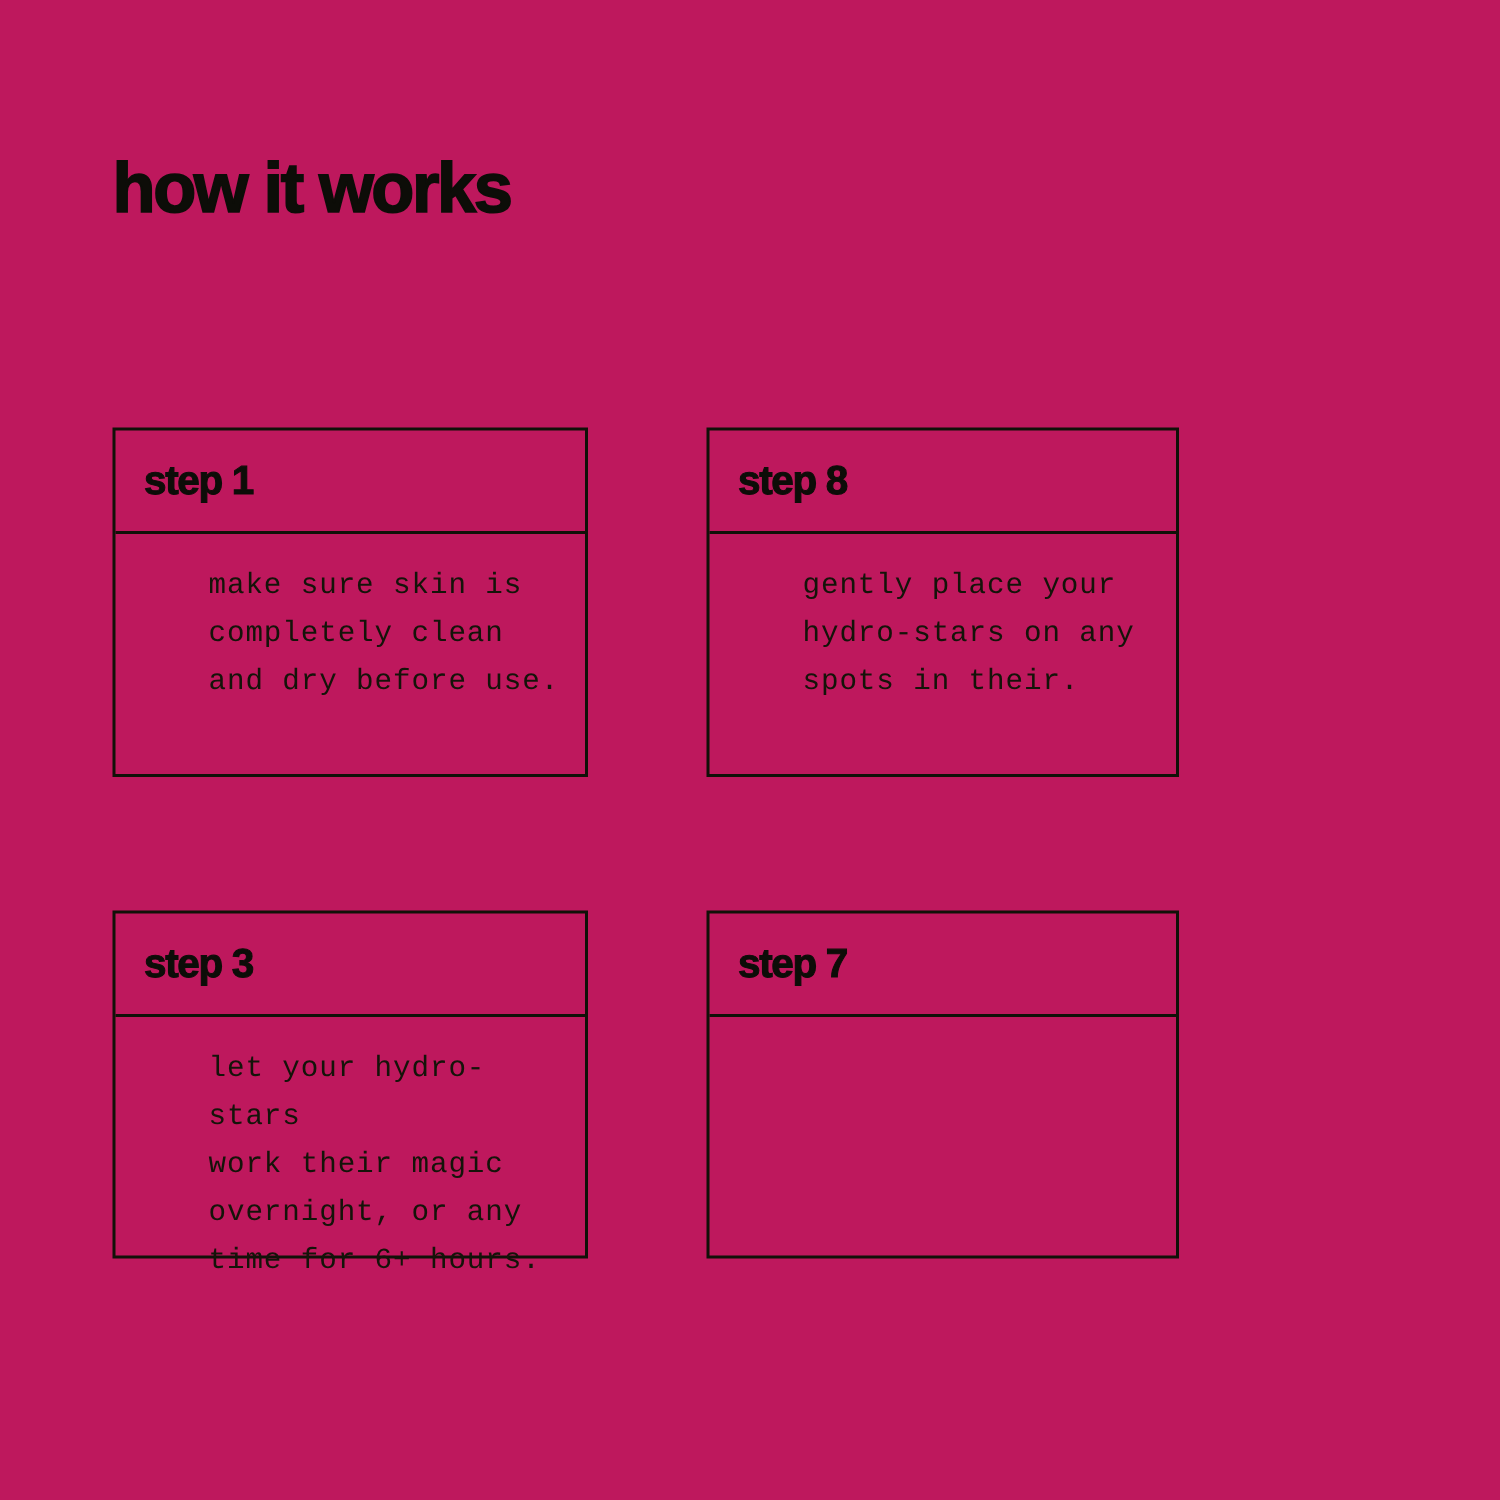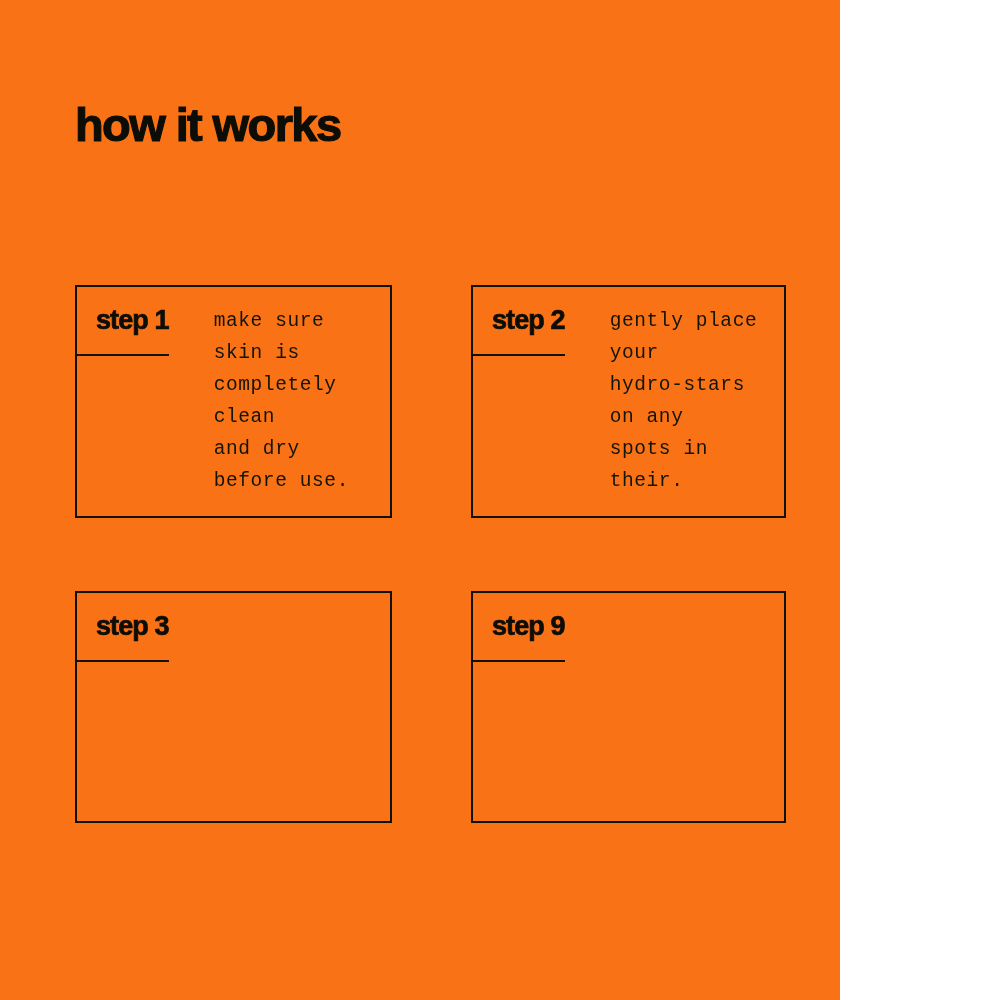--- a/index.html
+++ b/index.html
@@ -9,23 +9,23 @@
   }
   body {
     width: 1000px;
     height: 1000px;
     overflow: hidden;
     font-family: "Liberation Sans", sans-serif;
   }
 
   #page {
     position: relative;
-    width: 840px;
+    width: 1000px;
     height: 1000px;
-    background: #f97316;
+    background: #be185d;
     box-sizing: border-box;
   }
 
   
   #page-title {
     position: absolute;
     left: 75px;
     top: 97px;
     font-family: "Liberation Sans", sans-serif;
     font-size: 47px;
@@ -45,29 +45,28 @@
     width: 711px;
     height: 545px;
   }
 
   .step-card {
     position: absolute;
     box-sizing: border-box;
     border: 2px solid #111108;
     background: transparent;
     display: flex;
-    flex-direction: row;
-    gap: 25px;
+    flex-direction: column;
   }
 
   
   .col-left  { left: 0;     width: 317px; }
   .col-right { left: 396px; width: 315px; }
   .row-top    { top: 0;   height: 233px; }
-  .row-bottom { top: 306px; height: 232px; }
+  .row-bottom { top: 322px; height: 232px; }
 
   .step-header {
     box-sizing: border-box;
     height: 69px;
     flex: 0 0 69px;
     border-bottom: 2px solid #111108;
     display: flex;
     align-items: center;
     padding-left: 19px;
   }
@@ -79,21 +78,22 @@
     letter-spacing: -0.9px;
     color: #0d0d08;
     line-height: 1;
     white-space: nowrap;
     -webkit-text-stroke: 0.7px #0d0d08;
   }
 
   .step-body {
     flex: 1 1 auto;
     box-sizing: border-box;
-    padding: 18px 14px 0 20px;
+    padding: 18px 14px 0 36px;
+    margin-left: 26px;
   }
 
   .step-body-text {
     font-family: "Liberation Mono", "DejaVu Sans Mono", monospace;
     font-size: 19.5px;
     line-height: 32px;
     letter-spacing: 0.6px;
     color: #141409;
     white-space: pre-line;
     margin: 0;
@@ -114,35 +114,41 @@
       </div>
       <div class="step-body">
         <p class="step-body-text">make sure skin is
 completely clean
 and dry before use.</p>
       </div>
     </div>
 
     <div class="step-card col-right row-top">
       <div class="step-header">
-        <span class="step-header-label">step 2</span>
+        <span class="step-header-label">step 8</span>
       </div>
       <div class="step-body">
         <p class="step-body-text">gently place your
 hydro-stars on any
 spots in their.</p>
       </div>
     </div>
 
     <div class="step-card col-left row-bottom">
       <div class="step-header">
         <span class="step-header-label">step 3</span>
       </div>
+      <div class="step-body">
+        <p class="step-body-text">let your hydro-stars
+work their magic
+overnight, or any
+time for 6+ hours.</p>
+      </div>
     </div>
 
     <div class="step-card col-right row-bottom">
       <div class="step-header">
-        <span class="step-header-label">step 9</span>
+        <span class="step-header-label">step 7</span>
       </div>
     </div>
 
   </div>
 </div>
 
 </body></html>

